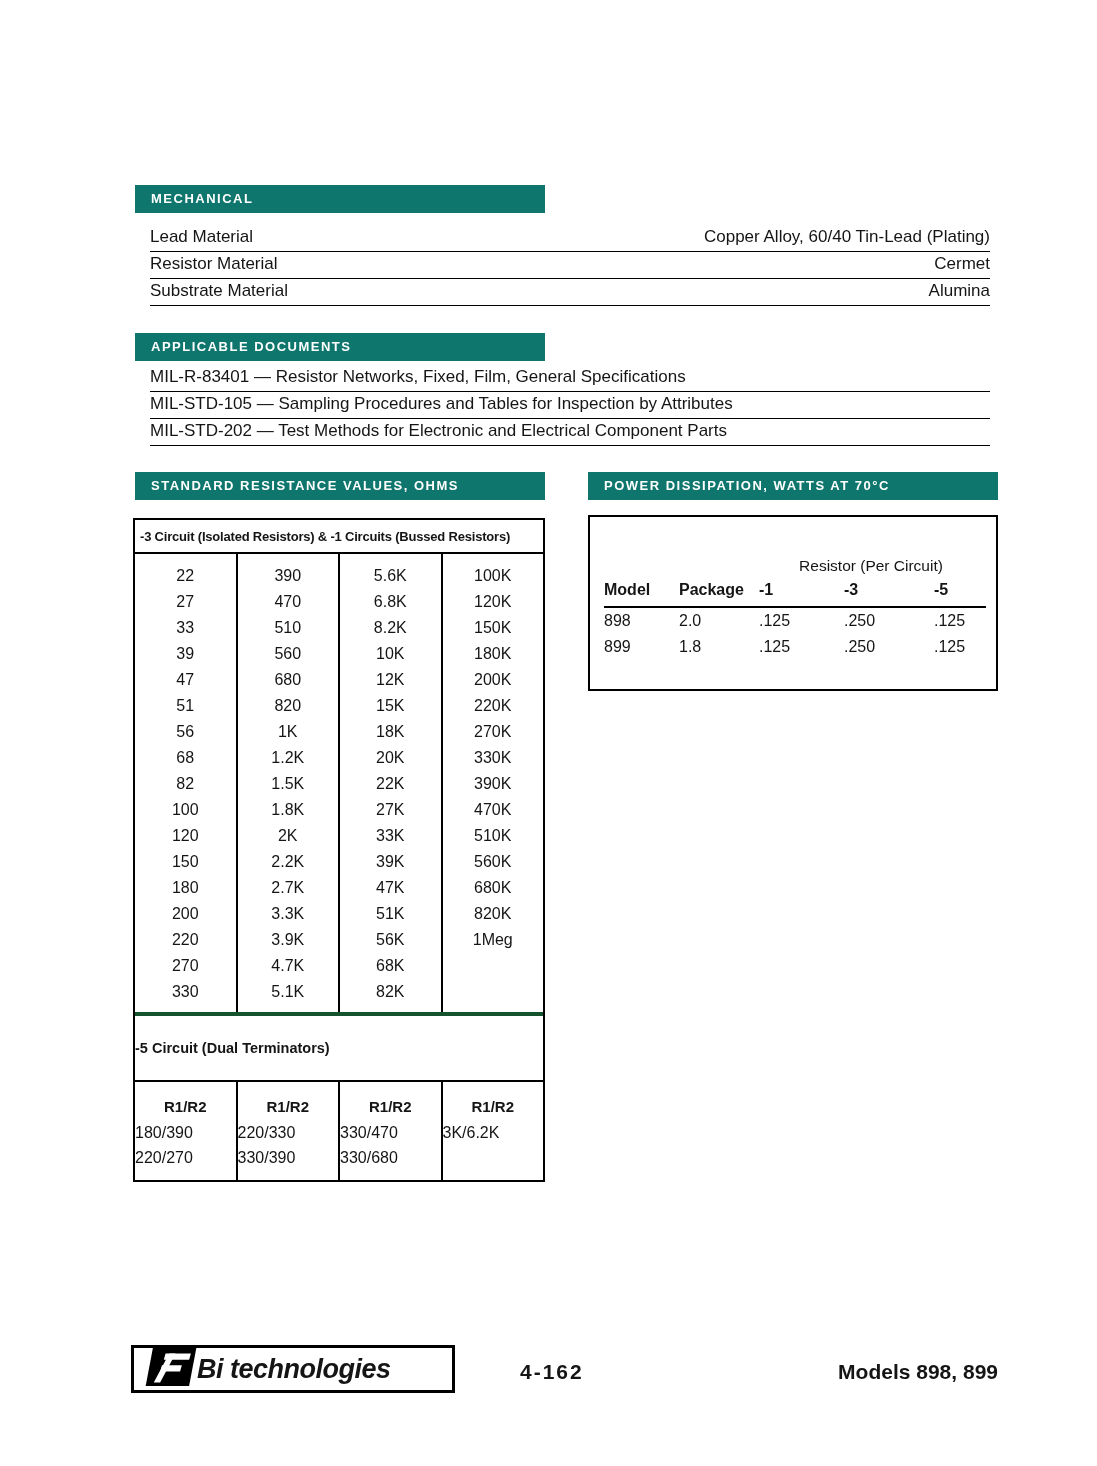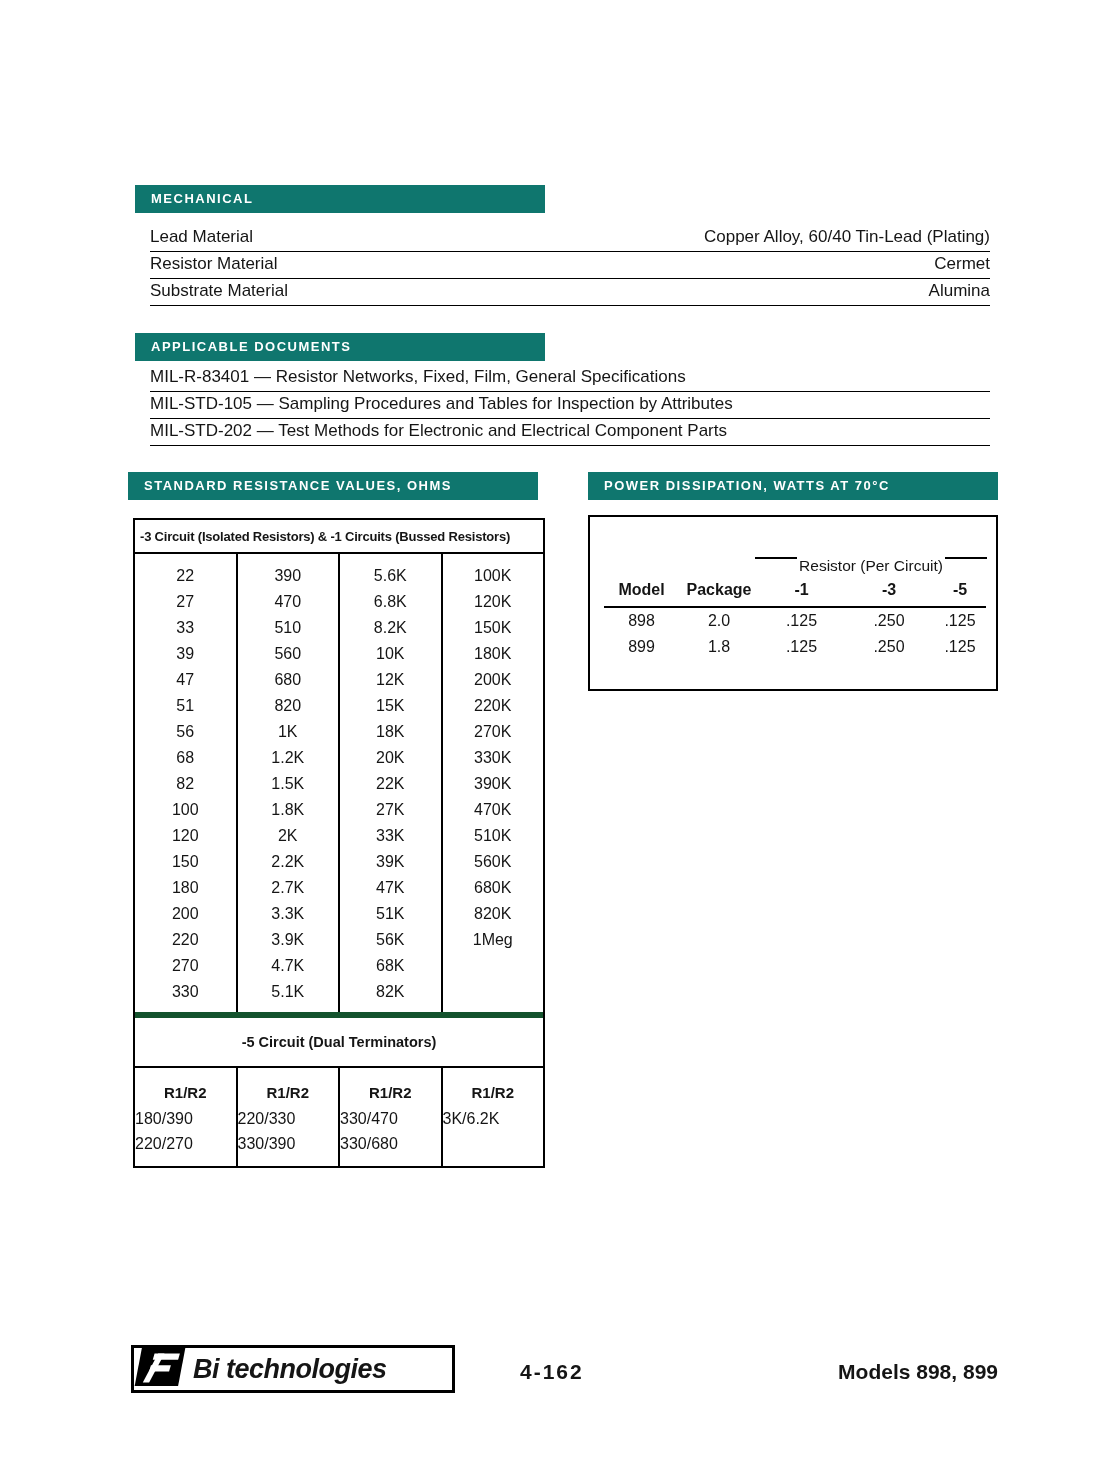--- a/index.html
+++ b/index.html
@@ -9,21 +9,21 @@
     font-family:"Liberation Sans", sans-serif; color:#151515;
     overflow:hidden;
   }
   .bar {
     position:absolute; height:28px; background:#0f766e; color:#ffffff;
     font-size:13px; font-weight:700; letter-spacing:1.5px;
     line-height:28px; padding-left:16px; white-space:nowrap;
   }
   #mech-bar { left:135px; top:185px; width:410px; }
   #docs-bar { left:135px; top:333px; width:410px; }
-  #res-bar  { left:128px; top:472px; width:410px; }
+  #res-bar  { left:135px; top:472px; width:410px; }
   #pow-bar  { left:588px; top:472px; width:410px; }
 
   
   #mech-rows { position:absolute; left:150px; top:225px; width:840px; }
   .spec-row {
     display:flex; justify-content:space-between; align-items:center;
     height:27px; border-bottom:1.5px solid #000; font-size:17px; padding-bottom:3px;
   }
 
   
@@ -39,45 +39,45 @@
     font-weight:700; font-size:13px; letter-spacing:-0.2px;
     padding:9px 3px 8px 5px; border-bottom:2px solid #000;
     white-space:nowrap; overflow:hidden;
   }
   #res-cols { display:flex; }
   .res-col { flex:1; padding:9px 0 7px 0; }
   .res-col + .res-col { border-left:2px solid #000; }
   .res-cell { height:26px; line-height:26px; text-align:center; font-size:16px; }
 
   #dual-header {
-    border-top:6px solid #14532d; border-bottom:2px solid #000;
-    text-align:center; font-weight:700; font-size:14.5px; padding:16px 0;
+    border-top:4px solid #14532d; border-bottom:2px solid #000;
+    font-weight:700; font-size:14.5px; padding:24px 0;
   }
   #dual-cols { display:flex; }
   .dual-col { flex:1; padding:11px 0 10px 0; }
   .dual-col + .dual-col { border-left:2px solid #000; }
   .dual-head { font-weight:700; font-size:15px; text-align:center; height:27px; line-height:27px; }
   .dual-cell { height:25px; line-height:25px; text-align:left; font-size:16px; }
 
   
   #pow-card { position:absolute; left:588px; top:515px; width:410px; height:176px; border:2px solid #000; background:#fff; }
-  #pow-resline { position:absolute; left:165px; top:40px; width:232px; display:flex; align-items:flex-start; }
+  #pow-resline { position:absolute; left:165px; top:40px; width:232px; display:flex; align-items:center;flex-direction:column; }
   #pow-resline .line { flex:1; height:2px; background:#000; }
   #pow-resline .lbl { padding:0 2px; font-size:15.5px; white-space:nowrap; }
   #pow-grid { position:absolute; left:14px; top:64px; width:382px; }
-  .pow-row { display:grid; grid-template-columns:75px 80px 85px 90px 1fr;text-align:center; }
+  .pow-row { display:grid; grid-template-columns:75px 80px 85px 90px 1fr; }
   .pow-row.head { font-weight:700; font-size:16px; border-bottom:2px solid #000; padding-bottom:7px; }
   .pow-row.head .pow-cell { height:auto; line-height:normal; font-weight:700; }
   .pow-cell { font-size:16px; height:26px; line-height:26px; }
   .pow-row.vals:first-of-type { margin-top:4px; }
 
   
   #logo-box {
     position:absolute; left:131px; top:1345px; width:324px; height:48px;
-    border:3px solid #000; display:flex; align-items:center; padding-left:0; gap:7px; background:#fff;
+    border:3px solid #000; display:flex; align-items:center; padding-left:11px; gap:0; background:#fff;
   }
   .logo-text { font-weight:700; font-style:italic; font-size:27px; letter-spacing:-0.5px; white-space:nowrap; }
   #page-num { position:absolute; left:520px; top:1360px; font-weight:700; font-size:21px; letter-spacing:2px; }
   #models   { position:absolute; right:99px; top:1360px; font-weight:700; font-size:21px; }
 </style>
 </head>
 <body>
 
 <div class="bar" id="mech-bar">MECHANICAL</div>
 <div class="bar" id="docs-bar">APPLICABLE DOCUMENTS</div>

